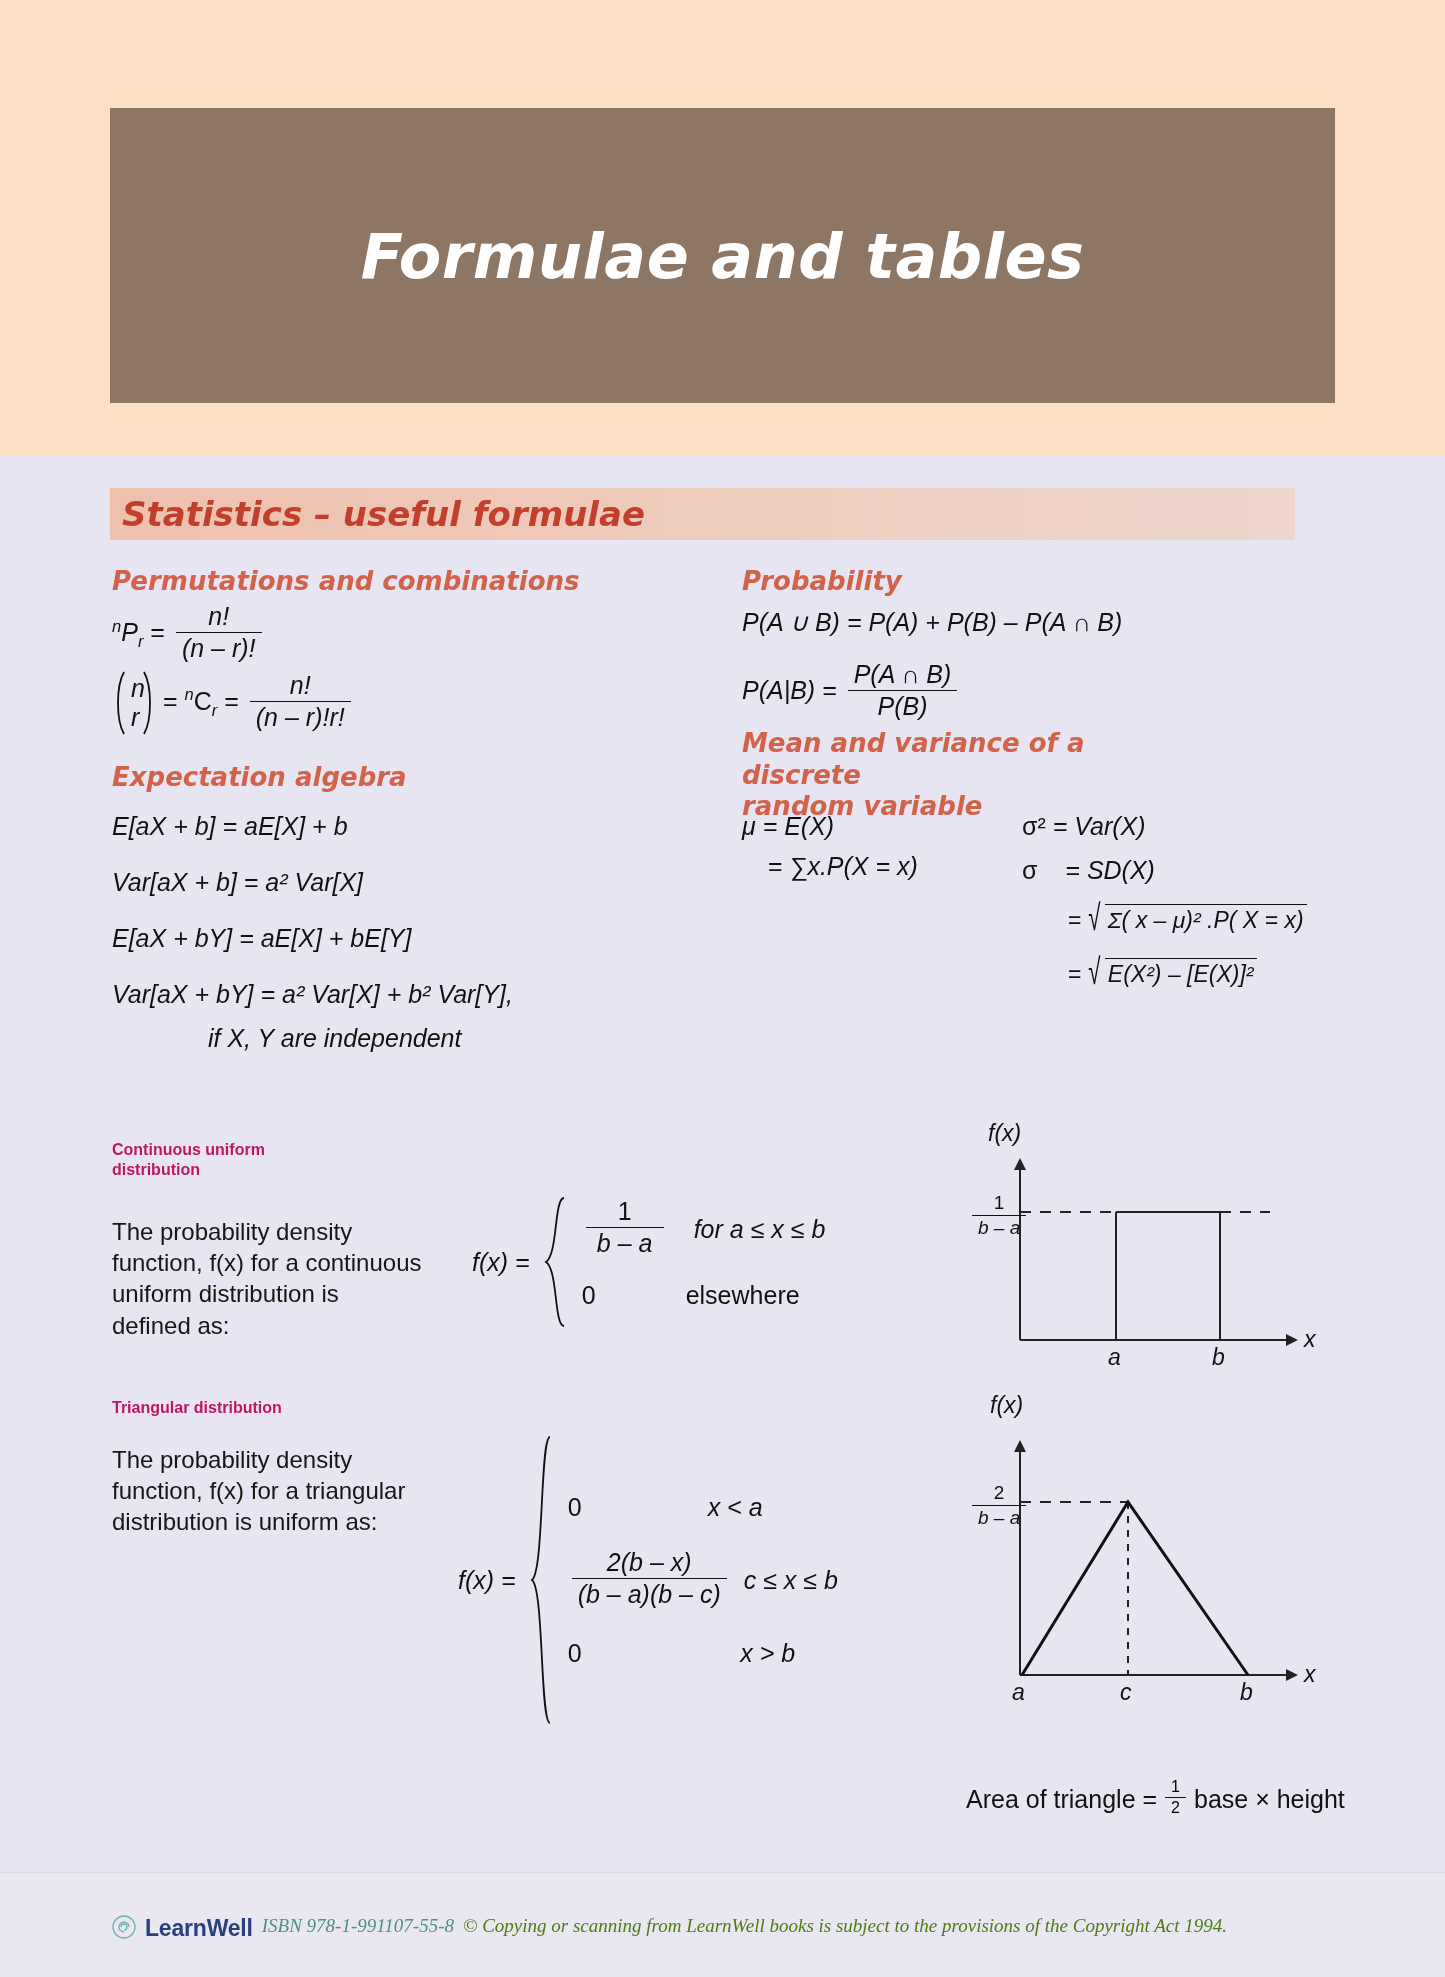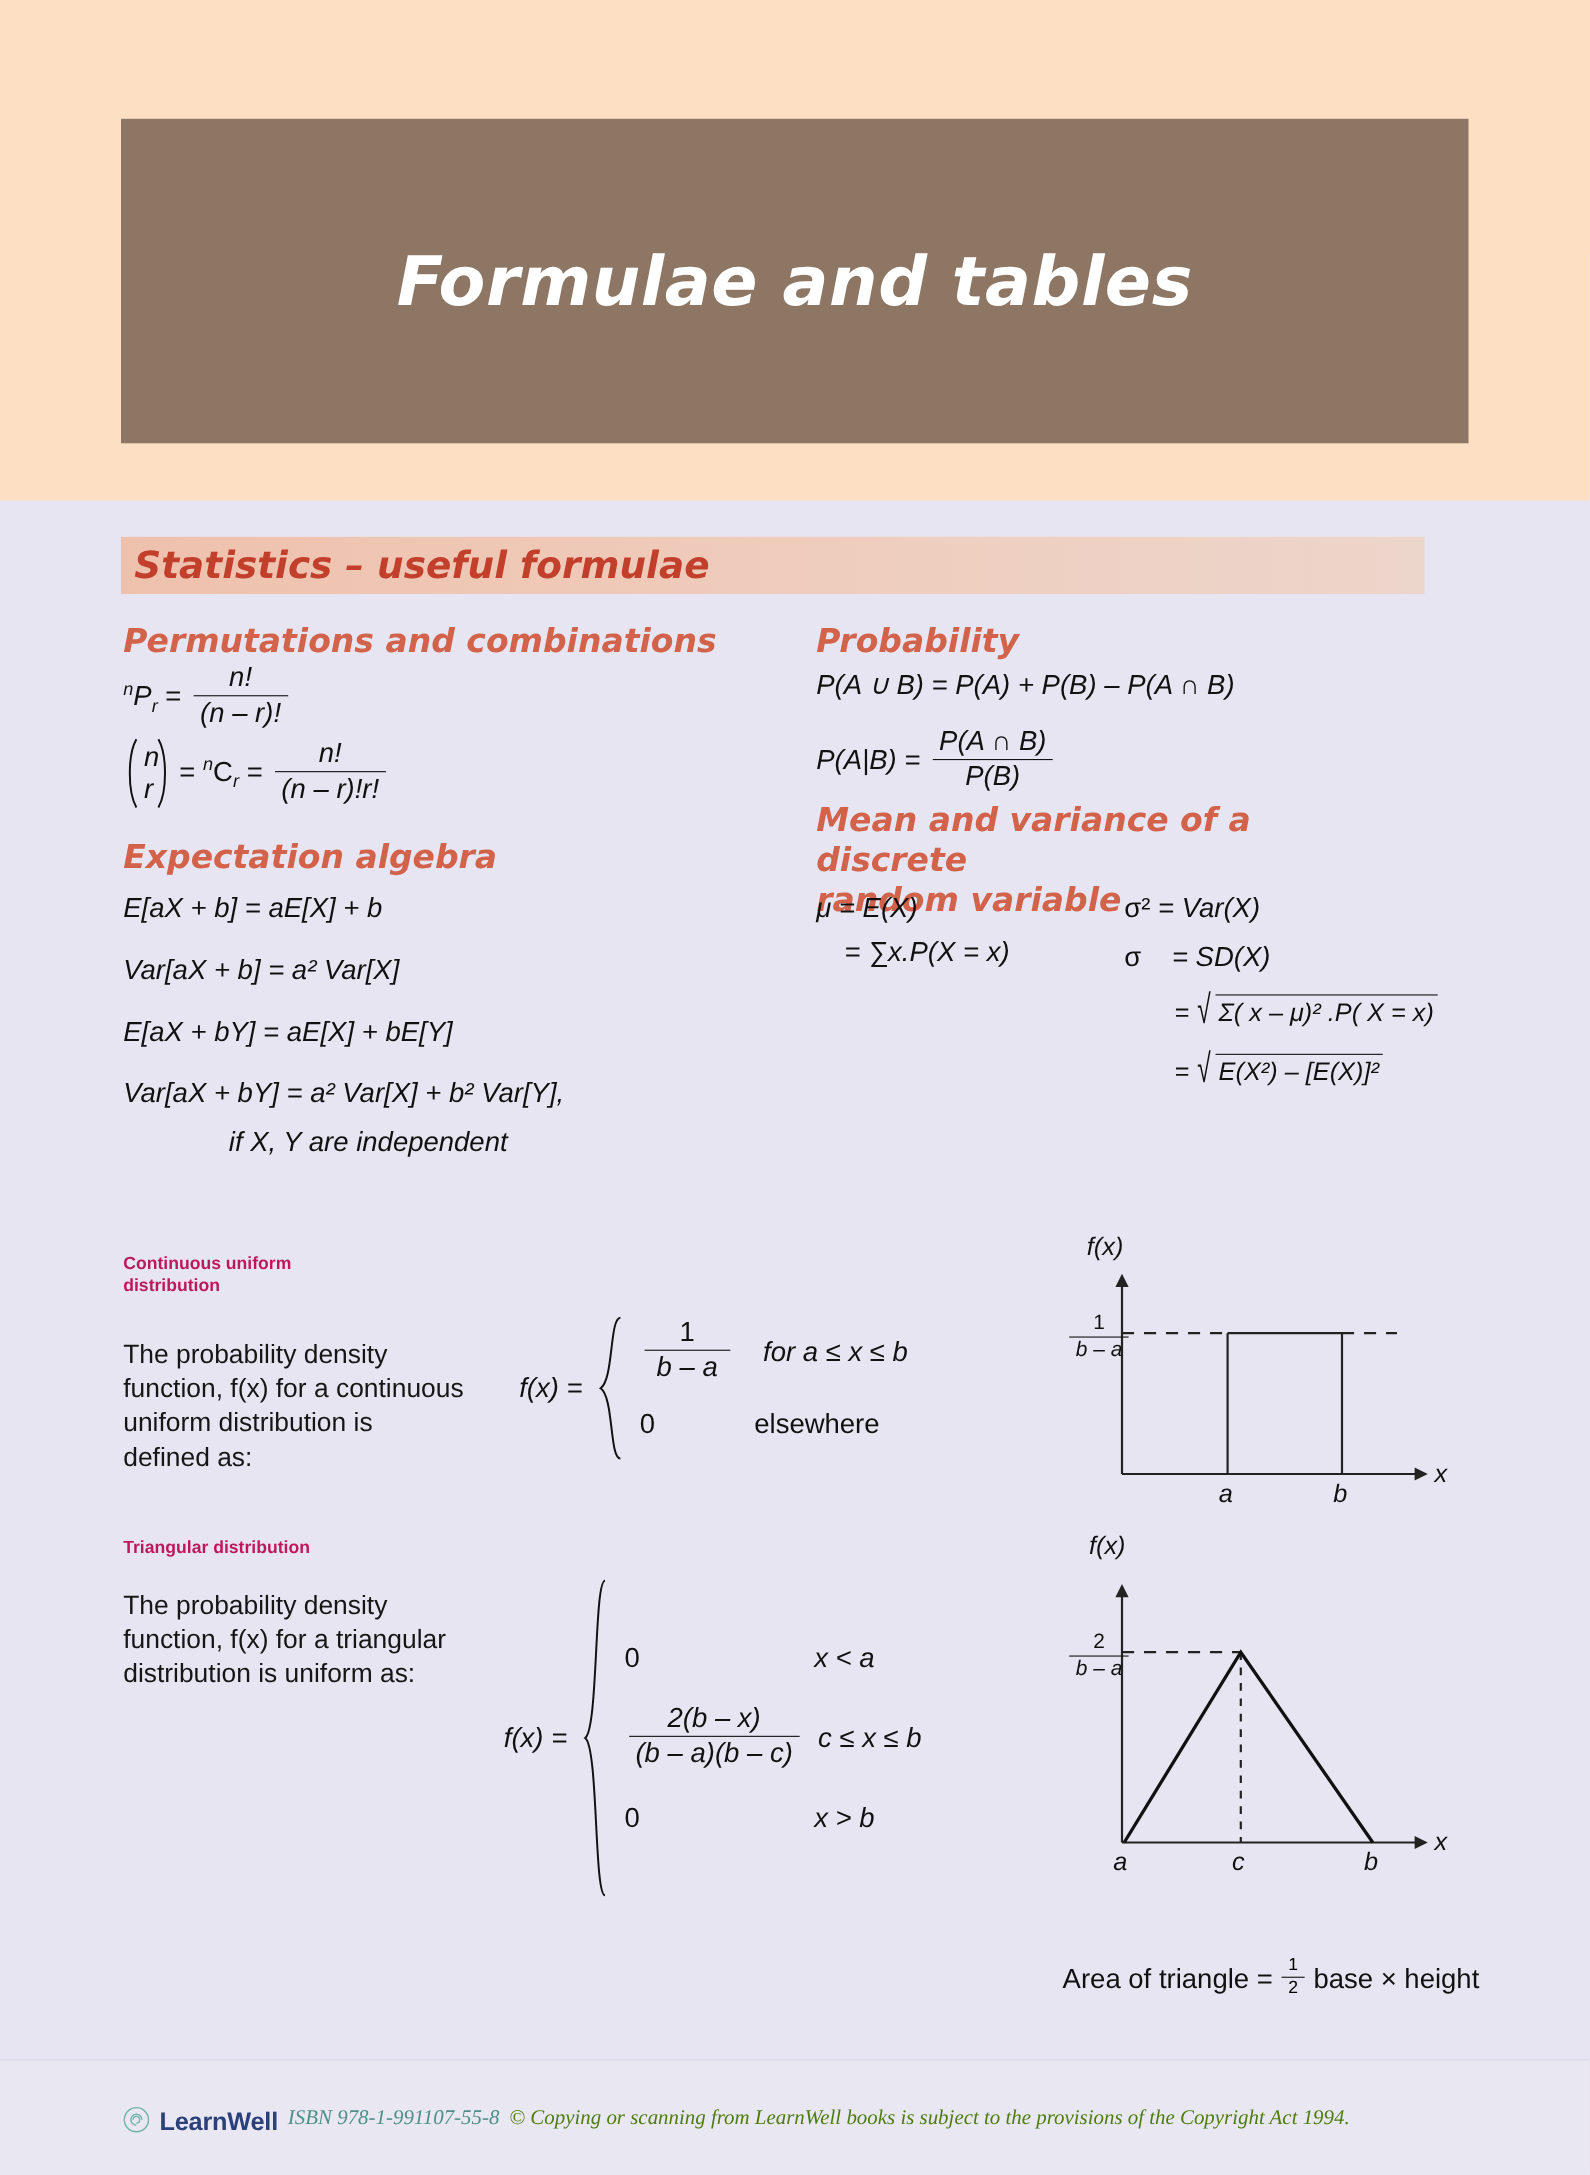--- a/index.html
+++ b/index.html
@@ -36,21 +36,21 @@
     position:absolute;left:12px;top:50%;transform:translateY(-50%);
     color:#c23f2b;
     font-family:"DejaVu Sans", sans-serif;
     font-style:italic;font-weight:bold;font-size:34px;
     white-space:nowrap;
   }
   
   .sub-head{
     color:#d2624a;
     font-family:"DejaVu Sans", sans-serif;
-    font-style:italic;font-weight:bold;font-size:30px;
+    font-style:italic;font-weight:bold;font-size:26px;
     line-height:1.22;
   }
   .blk-head{
     color:#be185d;
     font-family:"Liberation Sans", sans-serif;
     font-weight:bold;font-size:16px;line-height:1.25;
   }
   .txt{
     color:#161616;font-size:24px;line-height:1.3;
     font-family:"Liberation Sans", sans-serif;
@@ -267,21 +267,21 @@
 <div class="abs" style="left:458px;top:1435px;display:flex;align-items:center;">
   <span class="math it">f(x) =</span>
   <span class="brace" style="width:30px;height:290px;margin-left:10px;">
     <svg width="30" height="290" viewBox="0 0 30 290">
       <path d="M24 2 C14 2 18 136 6 145 C18 154 14 288 24 288" stroke="#111" stroke-width="1.8" fill="none"></path>
     </svg>
   </span>
   <span style="display:inline-block;margin-left:12px;">
     <span style="display:flex;align-items:center;height:62px;">
       <span class="math" style="min-width:140px;">0</span>
-      <span class="math it" style="display:inline-block;width:120px;text-align:center;">x &lt; a</span>
+      <span class="math it" style="display:inline-block;width:120px;text-align:left;">x &lt; a</span>
     </span>
     <span style="display:flex;align-items:center;height:84px;">
       <span class="math frac" style="min-width:140px;">
         <span class="num it">2(b – x)</span>
         <span class="den it">(b – a)(b – c)</span>
       </span>
       <span class="math it" style="display:inline-block;width:120px;text-align:center;">c ≤ x ≤ b</span>
     </span>
     <span style="display:flex;align-items:center;height:62px;">
       <span class="math" style="min-width:140px;">0</span>

